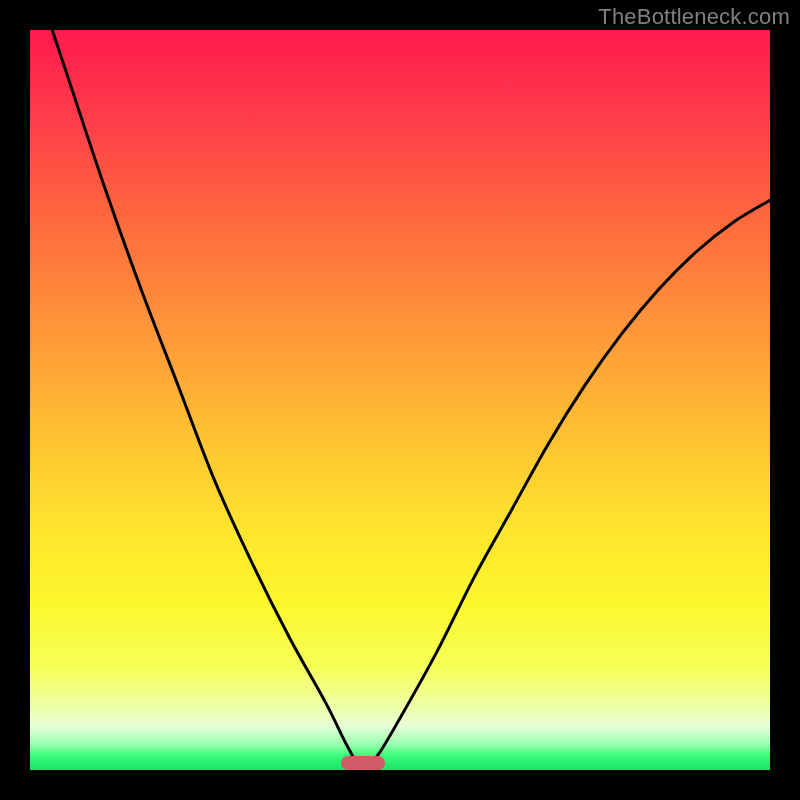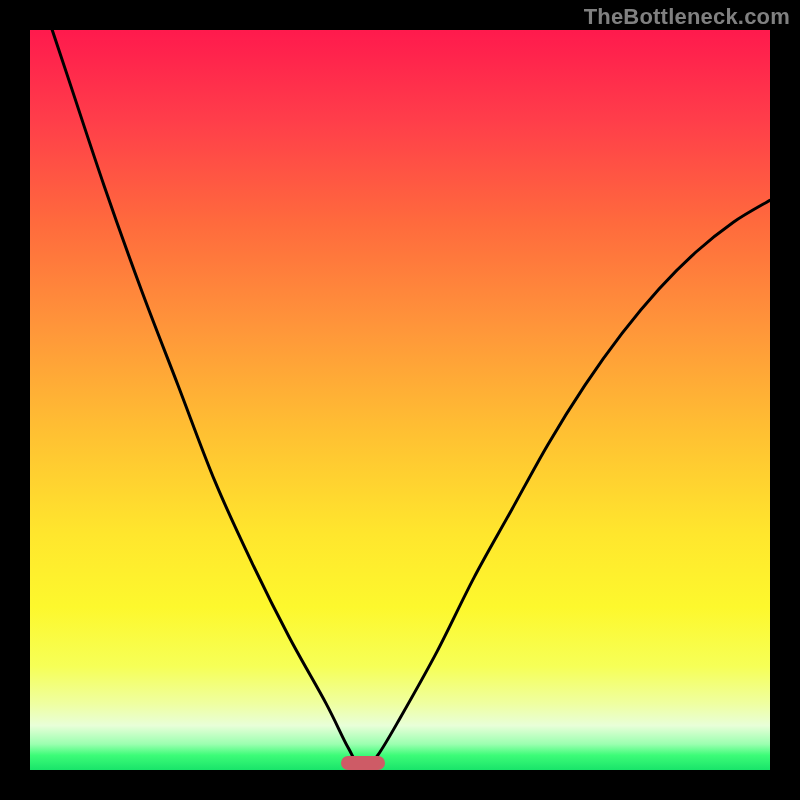--- a/index.html
+++ b/index.html
@@ -16,21 +16,21 @@
     width: 800px;
     height: 800px;
     background: #000;
   }
   .watermark {
     position: absolute;
     top: 4px;
     right: 10px;
     color: #808080;
     font-size: 22px;
-    font-weight: 700;
+    font-weight: 400;
     letter-spacing: 0.2px;
     z-index: 5;
   }
   .plot-area {
     position: absolute;
     left: 30px;
     top: 30px;
     width: 740px;
     height: 740px;
     overflow: hidden;

